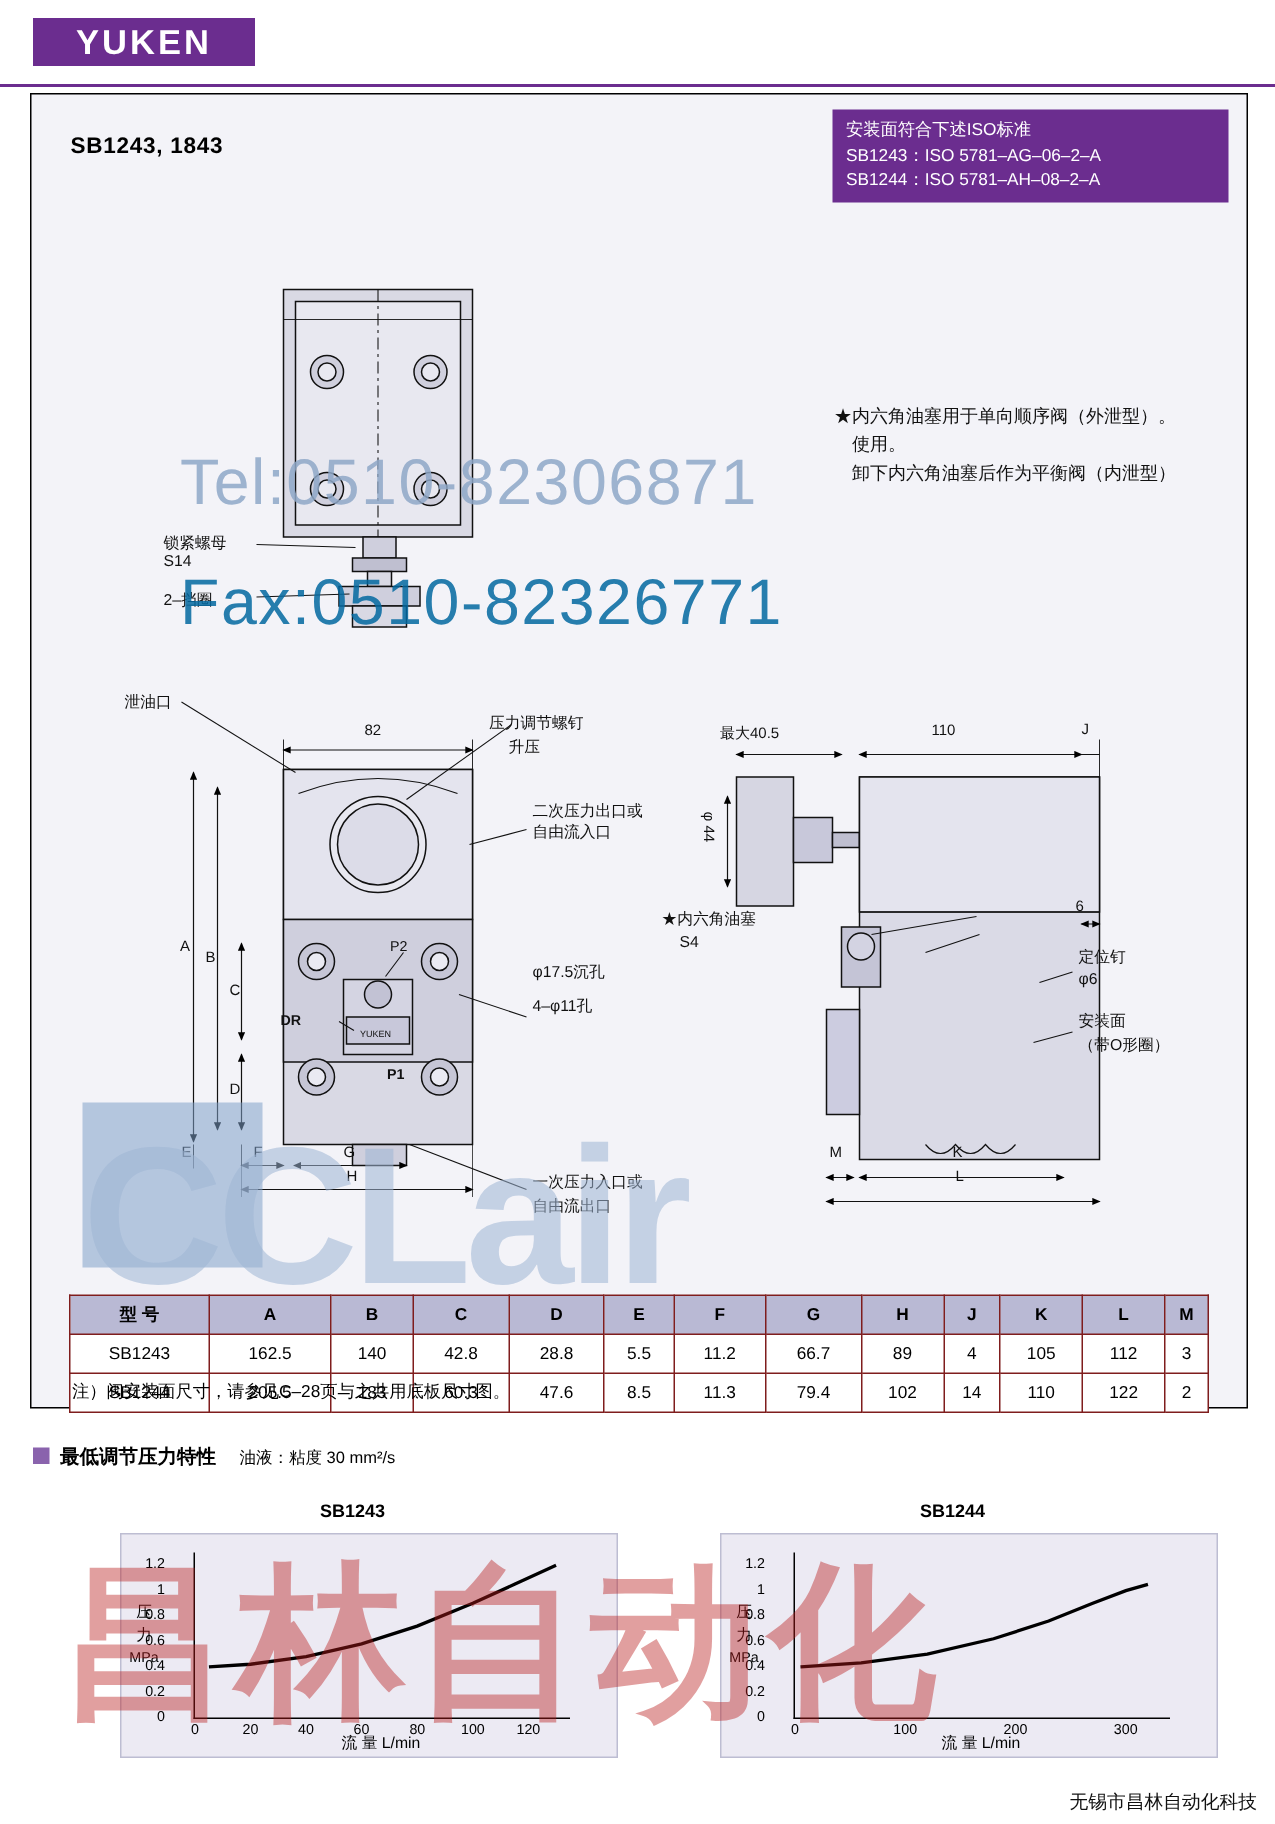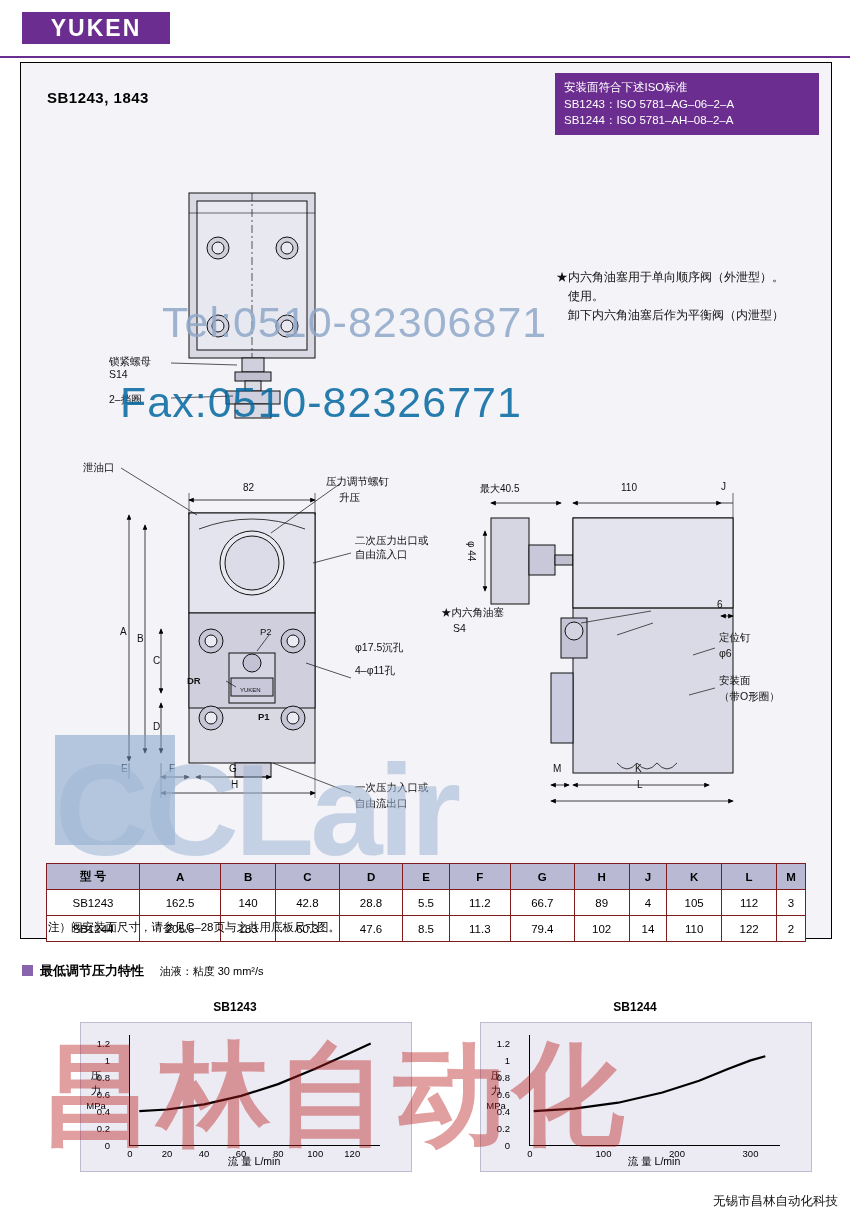--- a/index.html
+++ b/index.html
@@ -89,21 +89,21 @@
   .ytick{position:absolute;right:100%;font-size:9.5px;transform:translateY(-50%);padding-right:20px;}
   .xtick{position:absolute;top:100%;font-size:9.5px;transform:translateX(-50%);padding-top:3px;}
   .xaxis-label{
     position:absolute;top:132px;left:48px;width:250px;text-align:center;font-size:10.5px;
   }
   .curve{position:absolute;left:0;top:0;overflow:visible;}
   
   .wm{position:absolute;pointer-events:none;}
   .wm-tel{
     left:120px;top:298px;font-size:43px;color:#8fa8c8;opacity:.85;
-    font-family:"Liberation Sans", sans-serif;letter-spacing:1px;margin-left:42px;
+    font-family:"Liberation Sans", sans-serif;letter-spacing:1px;
   }
   .wm-fax{
     left:120px;top:378px;font-size:43px;color:#0369a1;opacity:.85;
     letter-spacing:1px;
     text-align:right;
   }
   .wm-cclair{
     left:55px;top:735px;font-size:130px;font-weight:bold;color:#9fb6d4;
     opacity:.55;letter-spacing:-4px;
   }

